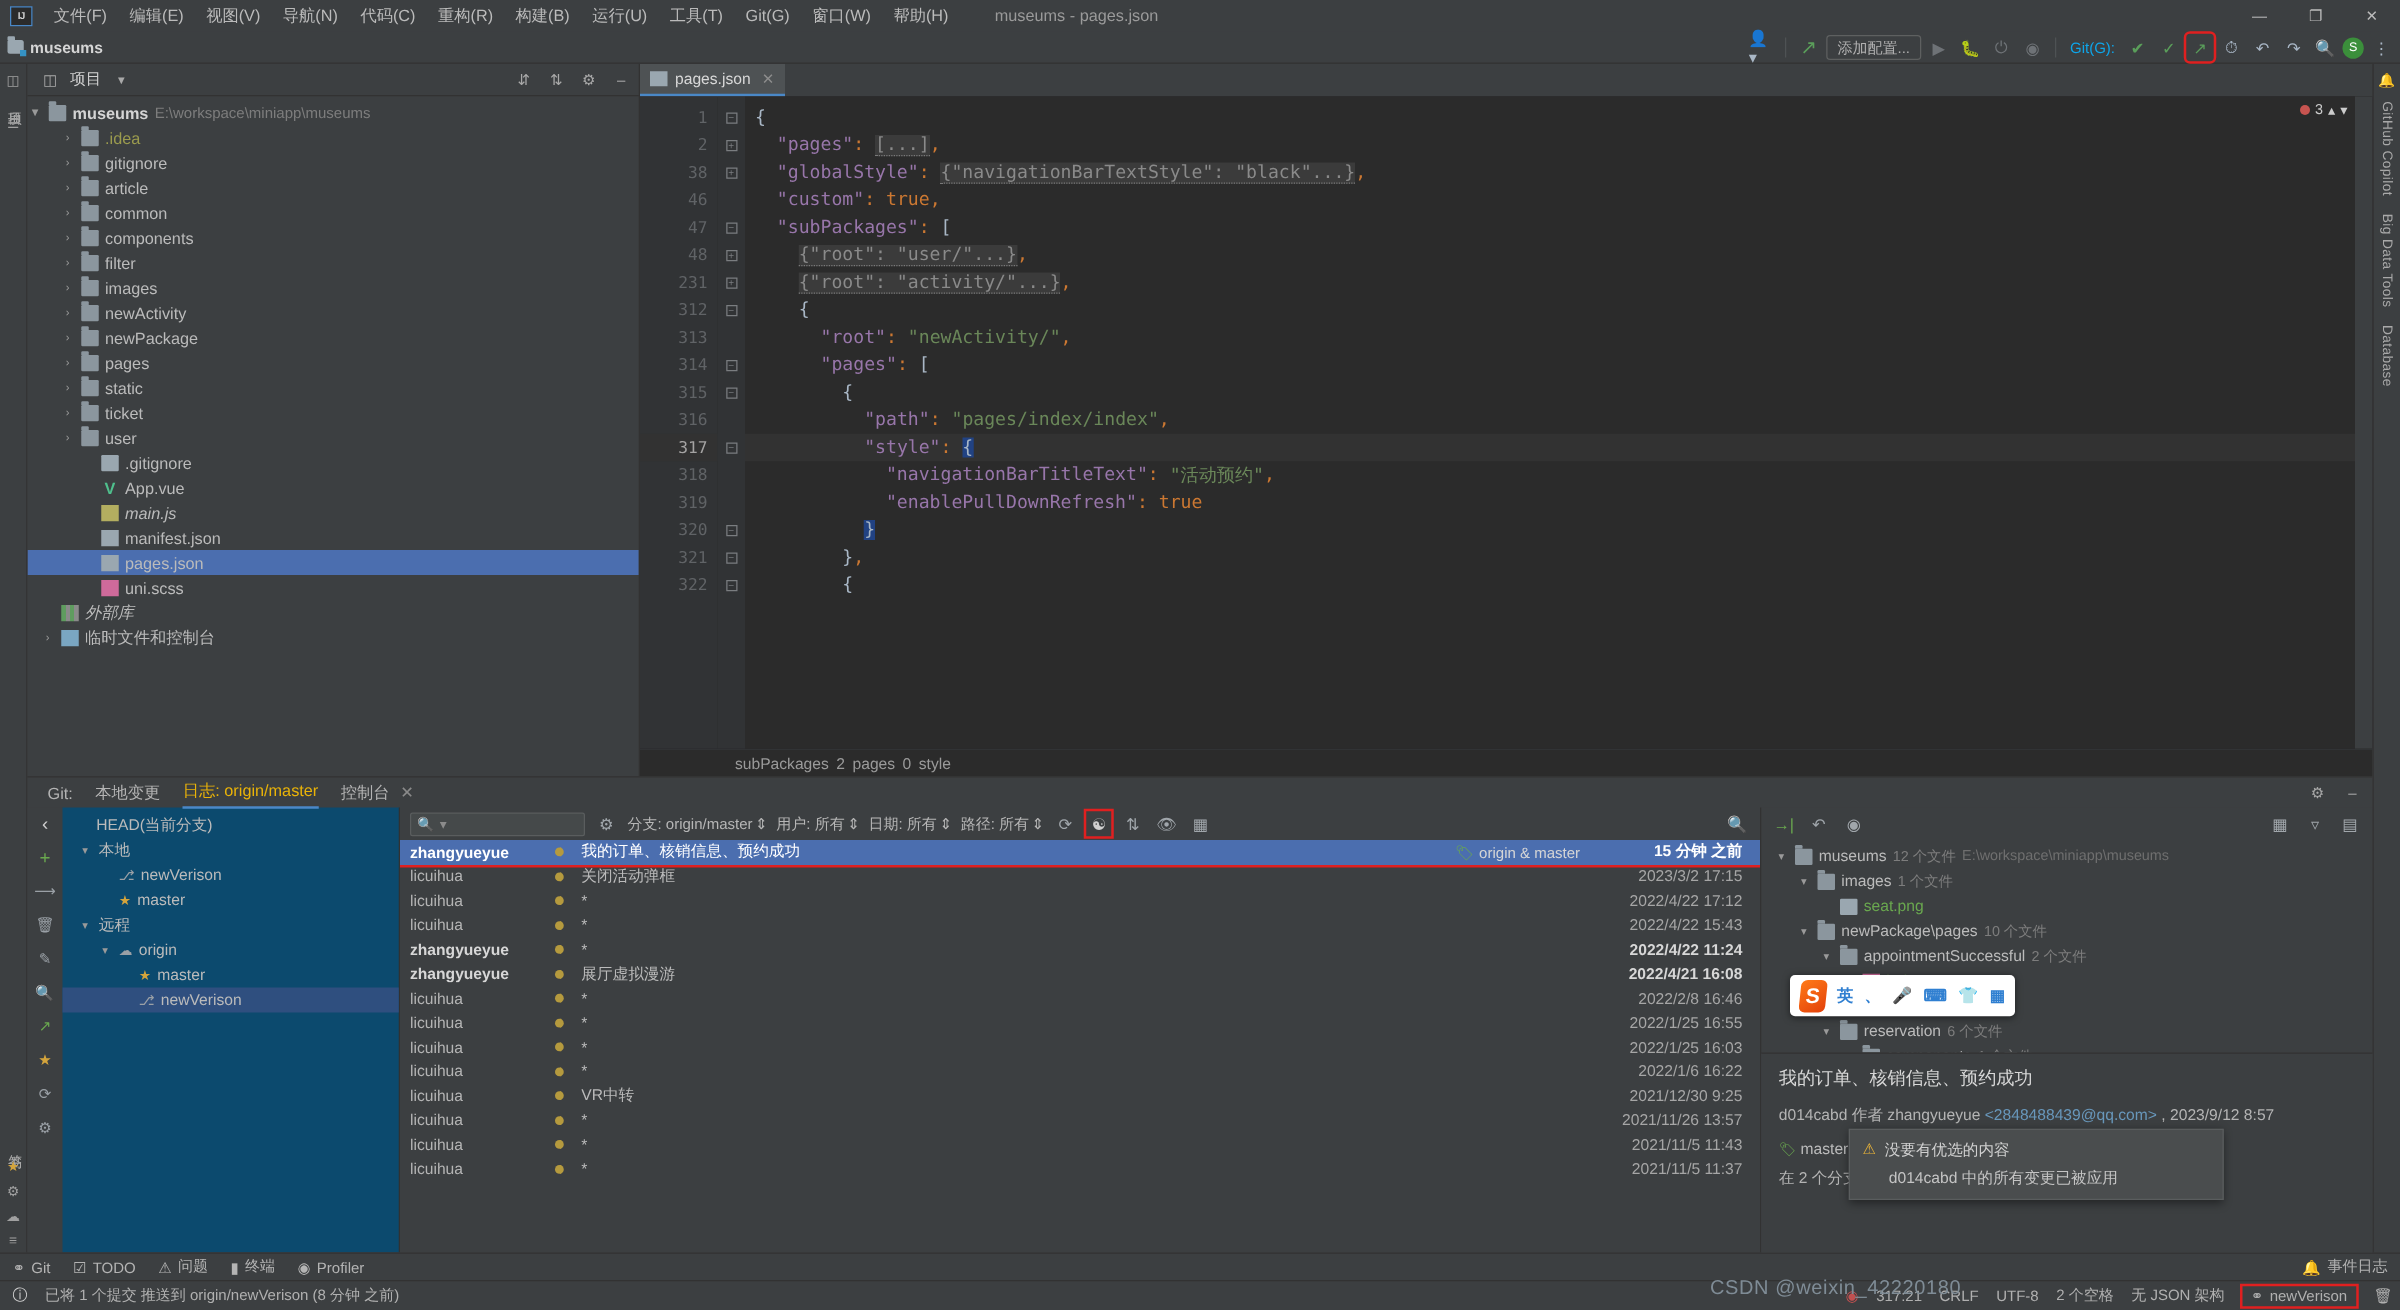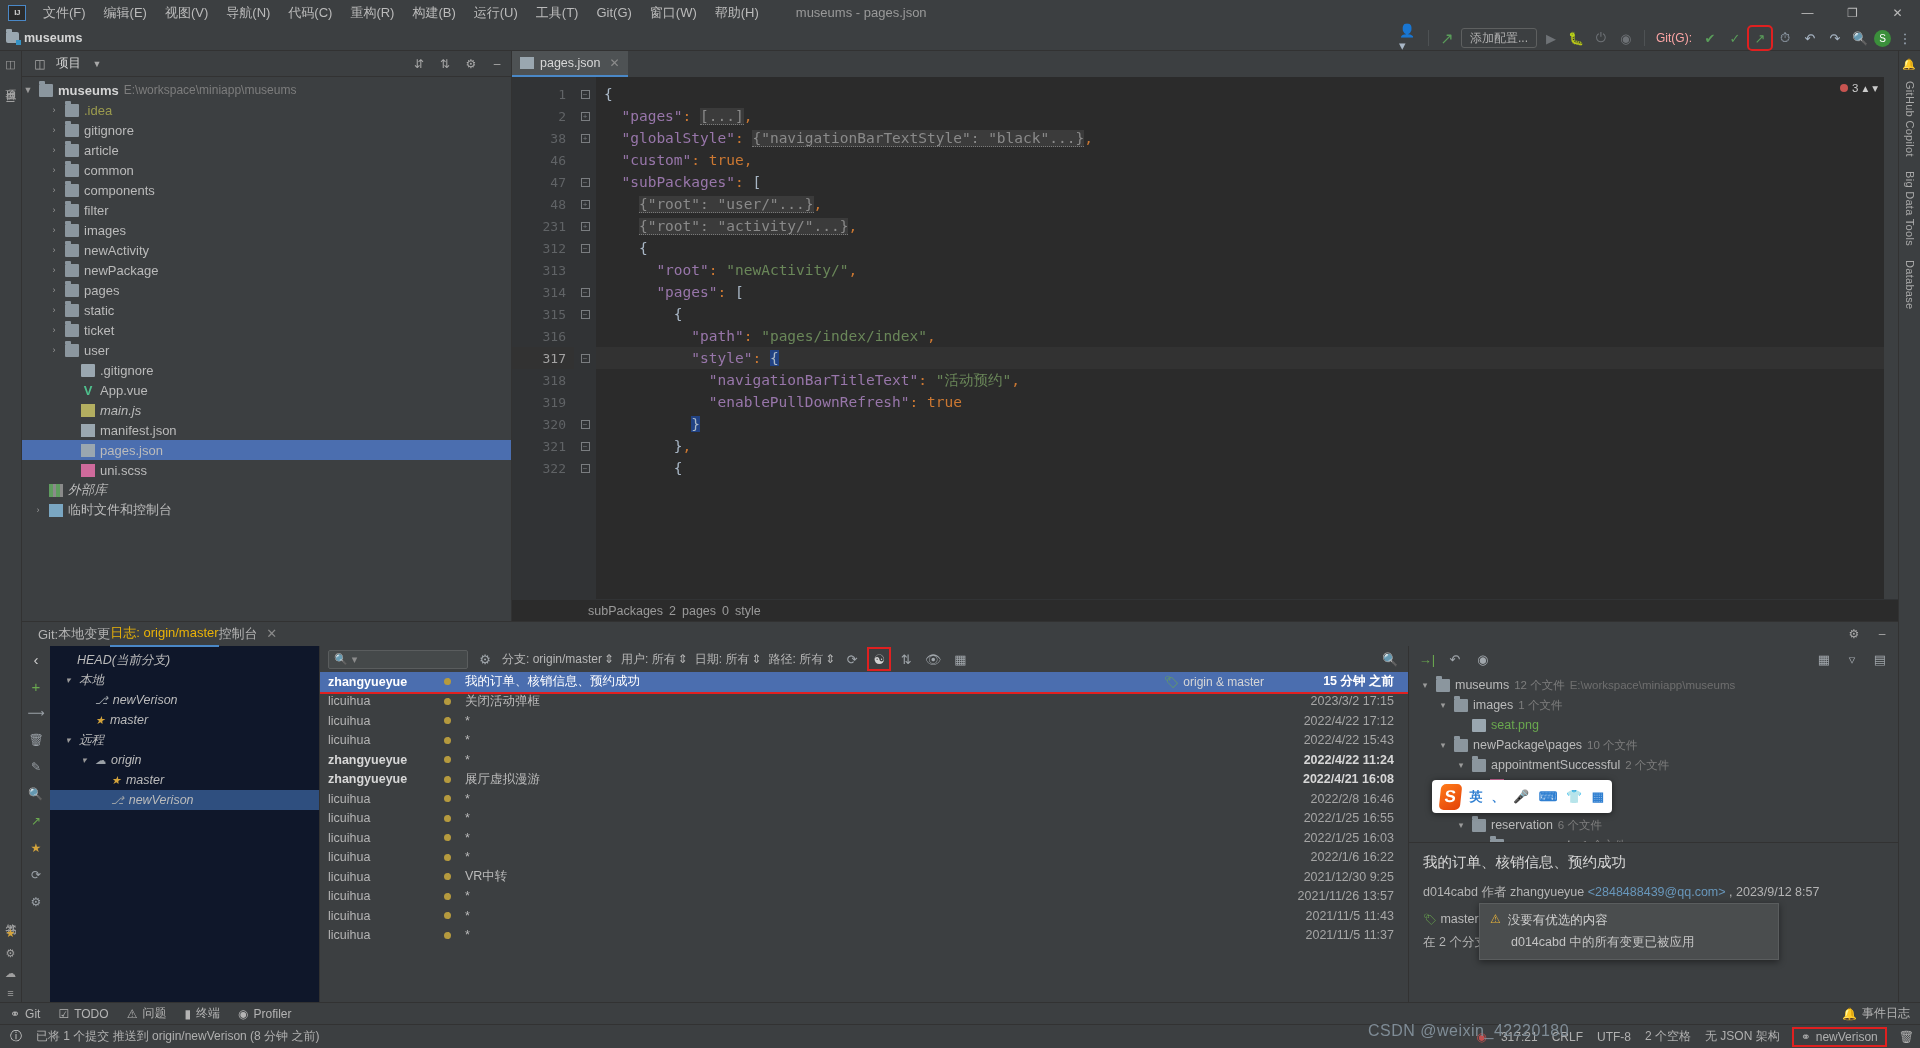--- a/index.html
+++ b/index.html
@@ -42,21 +42,21 @@
   .folder-ico::before { content:""; position:absolute; left:0; top:-3px; width:6px; height:3px; background:#9aa7b0; border-radius:1px 1px 0 0; }
   .folder-ico.src::after { content:""; position:absolute; right:-2px; bottom:-2px; width:5px; height:5px; background:#3592c4; }
   .tb-right { position: absolute; right: 4px; top: 0; height: 26px; display: flex; align-items: center; gap: 3px; }
   .tb-ico { width: 22px; height: 22px; display: flex; align-items: center; justify-content: center;
             color: #a9b7c6; font-size: 13px; border-radius: 3px; }
   .tb-sep { width: 1px; height: 16px; background: #4e5254; margin: 0 4px; }
   .run-config {
     height: 20px; border: 1px solid #5e6060; border-radius: 3px; padding: 0 8px;
     display: flex; align-items: center; color: #b0b0b0; font-size: 12px;
   }
-  .git-label { color: #fca5a5; font-size: 12px; padding: 0 4px; }
+  .git-label { color: #0ea5e9; font-size: 12px; padding: 0 4px; }
   .hl-box { outline: 2px solid #e02020; }
   .avatar-badge {
     width: 17px; height: 17px; border-radius: 50%; background: #3b8f3b; color: #fff;
     font-size: 10px; display: flex; align-items: center; justify-content: center;
   }
 
   
   .mid { flex: 1 1 auto; display: flex; min-height: 0; }
   .left-rail, .right-rail {
     width: 22px; background: #3c3f41; display: flex; flex-direction: column;
@@ -133,33 +133,33 @@
                color:#cccccc; font-size:11.5px; }
   .err-dot { width:8px; height:8px; border-radius:50%; background:#c75450; }
   .bread {
     height: 22px; display: flex; align-items: center; gap: 6px; padding-left: 76px;
     background: #2b2b2b; color: #9a9a9a; font-size: 12.5px; flex: 0 0 22px;
     border-top: 1px solid #313335;
   }
 
   
   .bottom { flex: 1 1 auto; display: flex; flex-direction: column; background: #3c3f41; min-height: 0; border-top: 1px solid #323232; }
-  .bt-tabs { height: 24px; display: flex; align-items: center; padding-left: 16px;
+  .bt-tabs { height: 24px; display: flex; align-items: center; gap: 18px; padding-left: 16px;
              flex: 0 0 24px; position: relative; }
   .bt-tab { font-size: 13px; color: #b4b4b4; padding: 3px 0; white-space: nowrap; }
   .bt-tab.active { color: #eab308; border-bottom: 2px solid #4a88c7; }
   .bt-right { position: absolute; right: 6px; display: flex; gap: 8px; align-items: center; }
 
   .git-main { flex: 1 1 auto; display: flex; min-height: 0; }
   .git-rail { width: 28px; background: #3c3f41; display: flex; flex-direction: column; align-items: center;
               gap: 9px; padding-top: 4px; }
   .git-rail .gi { width: 20px; height: 18px; display:flex; align-items:center; justify-content:center;
                   color: #9aa0a6; font-size: 12px; }
 
-  .branches { width: 270px; background: #0f172a; border-right: 1px solid #323232; padding-top: 4px; font-size: 12.5px; font-style: italic; }
+  .branches { width: 270px; background: #0c4a6e; border-right: 1px solid #323232; padding-top: 4px; font-size: 12.5px; }
   .brow { height: 20px; display: flex; align-items: center; gap: 5px; padding-left: 10px; white-space: nowrap; }
   .brow.sel { background: #2f4f7f; }
   .brow .arrow { width: 12px; }
 
   .log-col { flex: 1 1 auto; display: flex; flex-direction: column; min-width: 0; }
   .log-toolbar { height: 26px; display: flex; align-items: center; gap: 7px; padding: 0 8px; flex: 0 0 26px; position: relative; }
   .search-box { width: 140px; height: 19px; background: #45494a; border: 1px solid #5a5d5e; border-radius: 2px;
                 display: flex; align-items: center; padding: 0 5px; color: #8b8b8b; font-size: 11px; gap: 4px; }
   .filt { font-size: 12px; color: #b6b6b6; display: flex; align-items: center; gap: 2px; white-space: nowrap; }
   .lt-ico { width: 20px; height: 20px; display:flex; align-items:center; justify-content:center; color:#a0a6ab; font-size:13px; }

